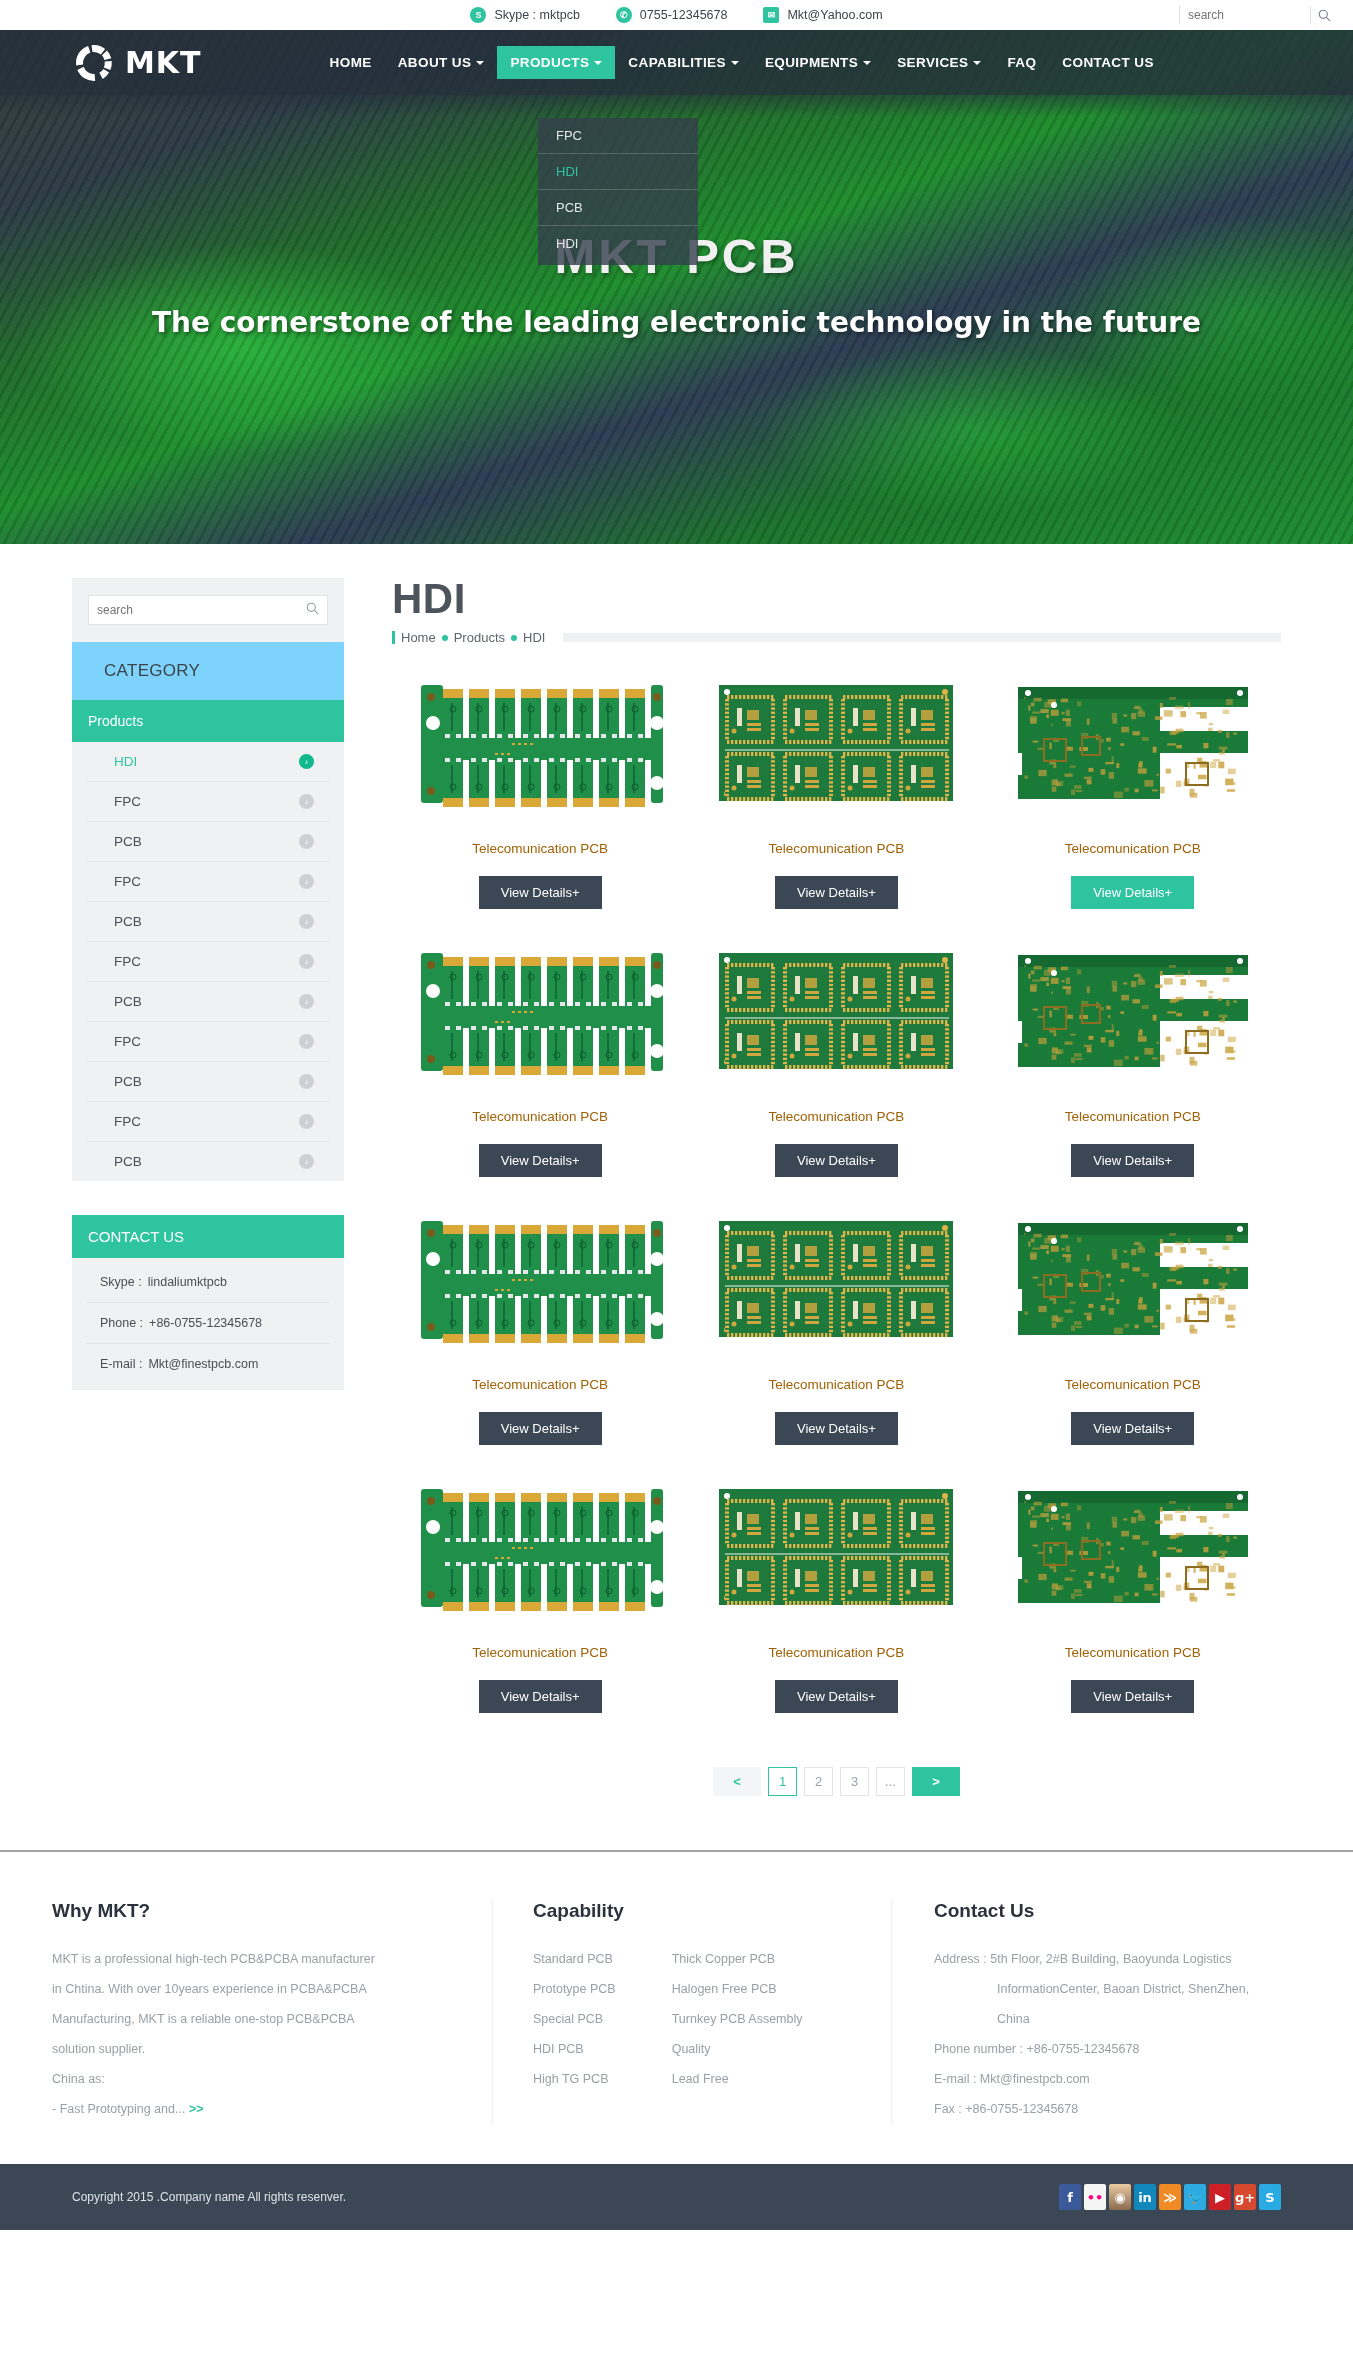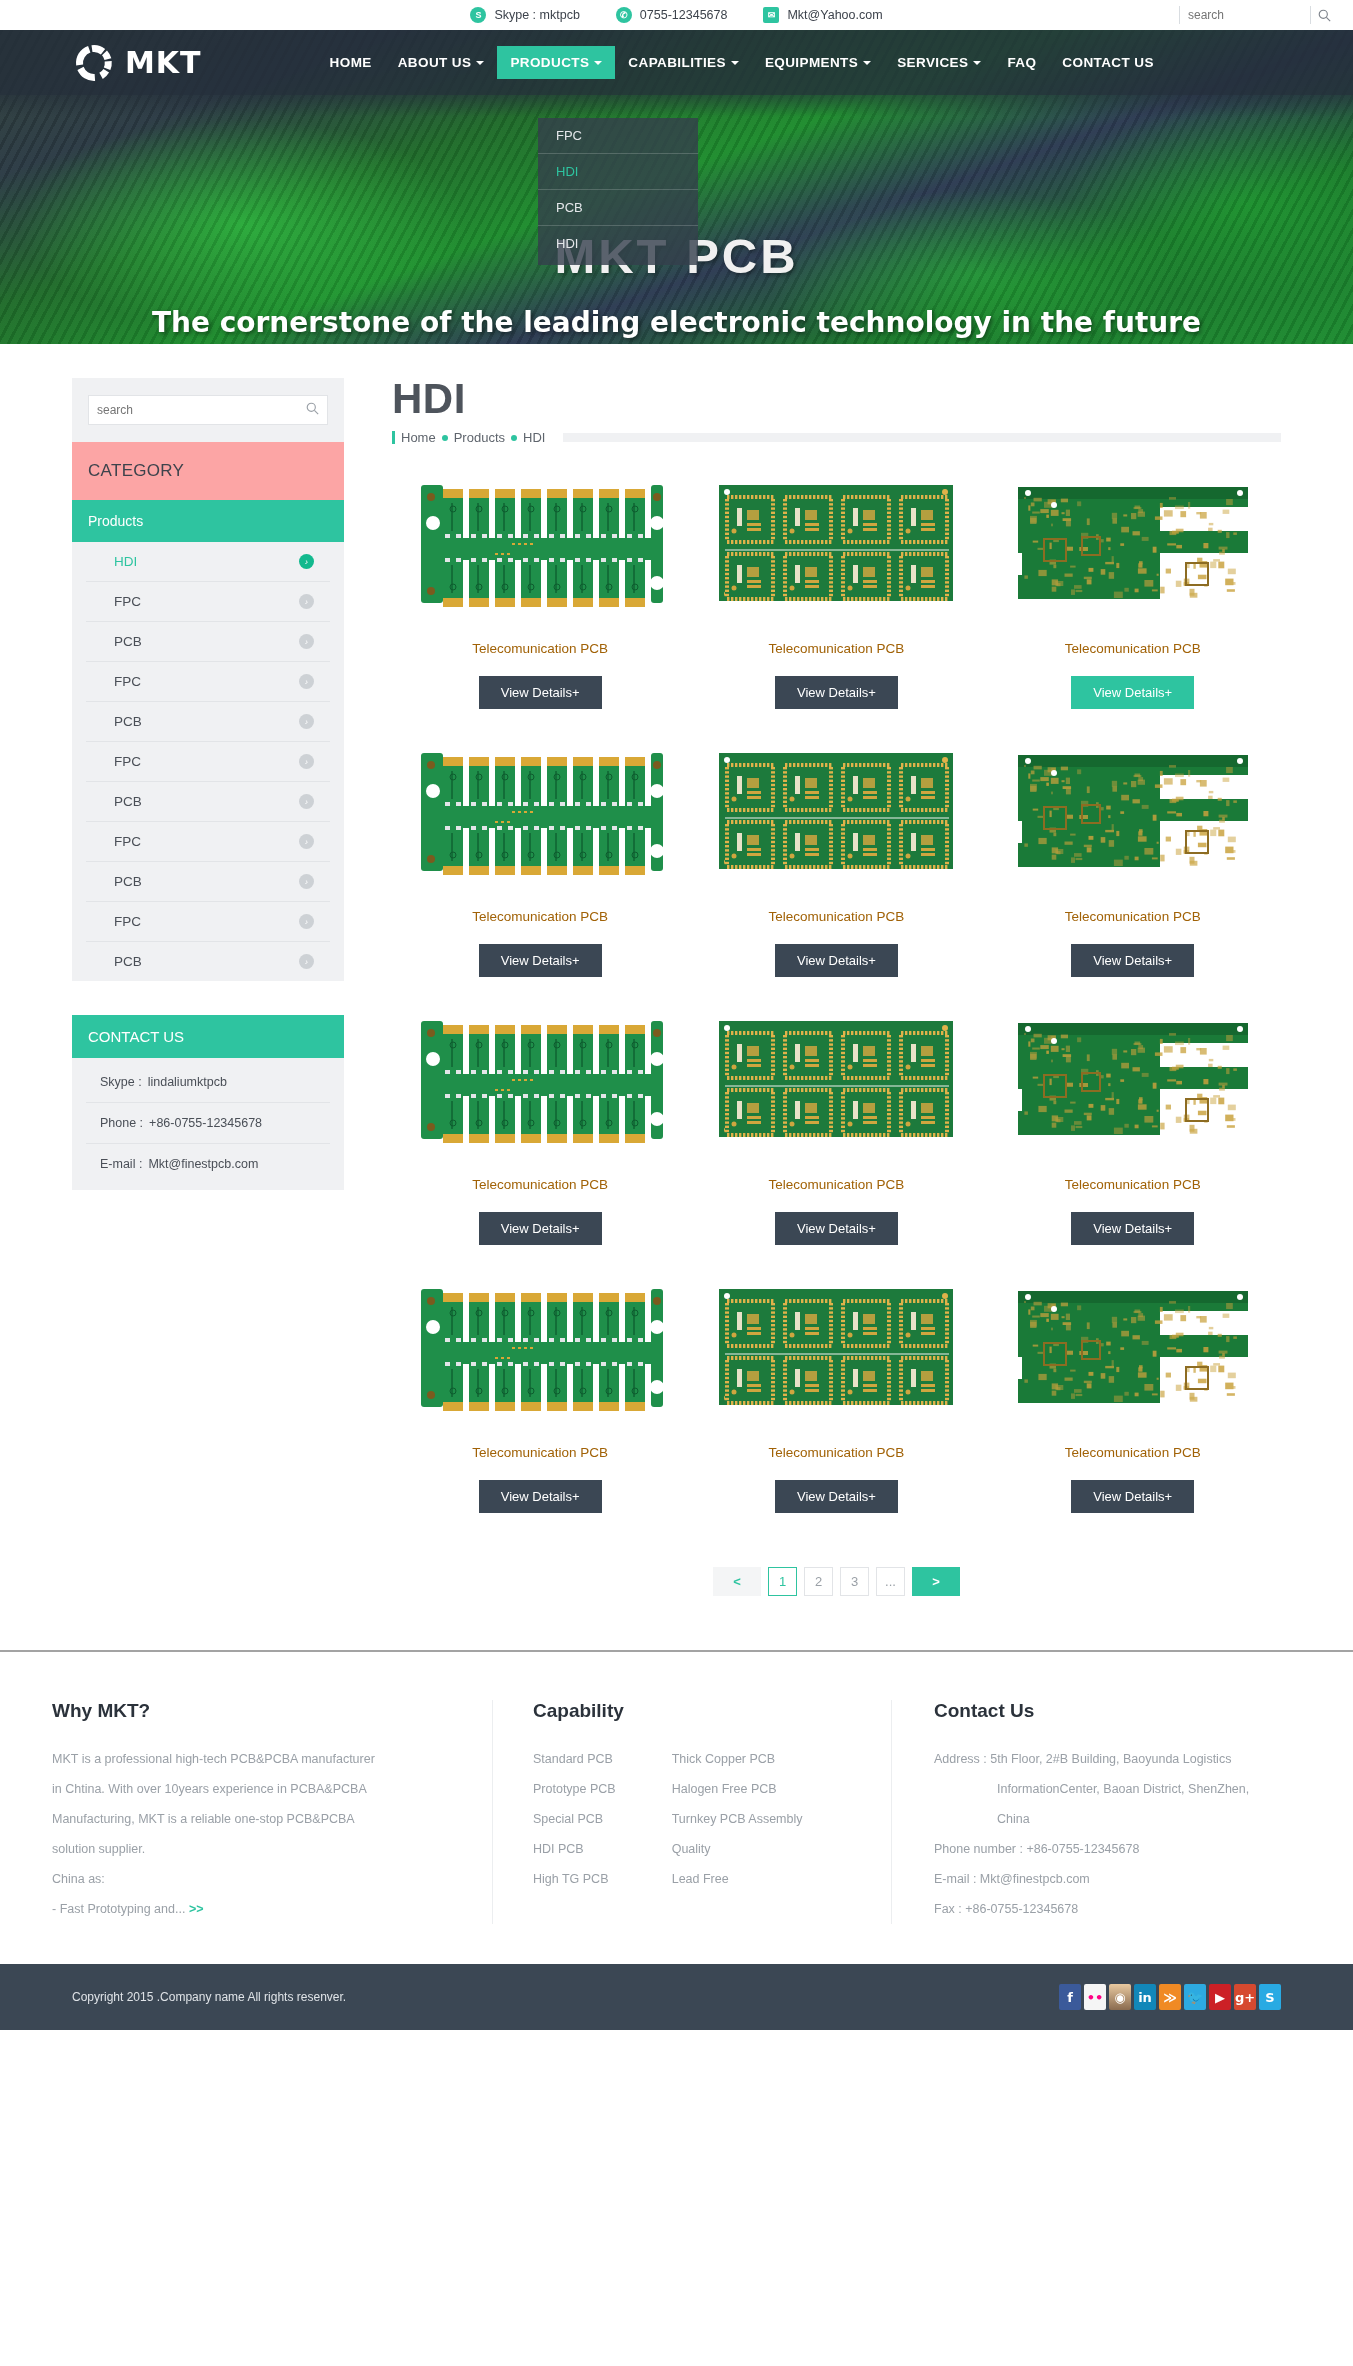--- a/index.html
+++ b/index.html
@@ -11,21 +11,21 @@
   .topbar-inner{display:flex;align-items:center;gap:36px;}
   .tb-item{display:flex;align-items:center;gap:8px;font-size:12.5px;color:#3d434c;white-space:nowrap;}
   .tb-ico{width:16px;height:16px;border-radius:50%;background:#2ec4a0;display:flex;align-items:center;justify-content:center;color:#fff;font-size:9px;font-weight:bold;line-height:1;}
   .tb-ico.sq{border-radius:2px;}
   .tb-search{position:absolute;right:16px;top:4px;display:flex;align-items:center;height:22px;}
   .tb-search .divider{width:1px;height:18px;background:#d9dde1;}
   .tb-search input{border:none;outline:none;width:130px;height:20px;padding:0 8px;font-size:12px;color:#b9bec4;font-family:"Liberation Sans",sans-serif;background:#fff;}
   .tb-search .sbtn{width:26px;height:20px;display:flex;align-items:center;justify-content:center;color:#7d838b;font-size:13px;cursor:pointer;background:#fff;border:none;}
 
   
-  .hero{position:relative;height:314px;overflow:hidden;}
+  .hero{position:relative;height:514px;overflow:hidden;}
   .hero-bg{position:absolute;inset:0;
      background:
        radial-gradient(ellipse 320px 150px at 18% 62%, rgba(50,220,70,.55), transparent 70%),
        radial-gradient(ellipse 300px 120px at 72% 78%, rgba(40,200,60,.45), transparent 70%),
        radial-gradient(ellipse 260px 140px at 92% 55%, rgba(30,180,50,.45), transparent 70%),
        linear-gradient(160deg,#2f4038 0%,#2b3a44 18%,#1f6b2a 34%,#1d8c2d 48%,#2c3a52 62%,#19742a 78%,#1c8c30 100%);
   }
   .hero-bg:after{content:"";position:absolute;inset:0;
      background:repeating-linear-gradient(118deg, rgba(0,0,0,.20) 0 3px, rgba(255,255,255,.05) 3px 9px);
      opacity:.5;}
@@ -52,21 +52,21 @@
   .hero-sub{margin-top:22px;font-size:28px;font-weight:bold;color:#fff;text-shadow:2px 2px 4px rgba(0,0,0,.45);font-family:"DejaVu Sans",sans-serif;}
 
   
   .page{display:flex;padding:34px 72px 0 72px;gap:0;}
   .sidebar{width:272px;flex:0 0 272px;}
   .side-search{background:#f0f1f3;padding:17px 16px;}
   .side-search .box{background:#fff;border:1px solid #e2e4e7;height:30px;display:flex;align-items:center;padding:0 8px;}
   .side-search input{border:none;outline:none;flex:1;font-size:12px;color:#b5bac0;font-family:"Liberation Sans",sans-serif;}
   .side-search .ico{color:#9aa0a7;font-size:13px;}
 
-  .cat-head{background:#fca5a5;padding:19px 16px;font-size:17px;color:#3d434c;letter-spacing:.3px;}
+  .cat-head{background:#7dd3fc;padding:19px 32px;font-size:17px;color:#3d434c;letter-spacing:.3px;}
   .cat-top{background:#2ec4a0;color:#fff;padding:13px 16px;font-size:14px;}
   .cat-list{background:#f0f1f3;}
   .cat-item{display:flex;align-items:center;justify-content:space-between;padding:12px 16px 12px 28px;margin:0 14px;border-bottom:1px solid #e2e4e7;font-size:13.5px;color:#4a4f57;cursor:pointer;}
   .cat-item:last-child{border-bottom:none;}
   .cat-item.on{color:#2ec4a0;}
   .arrow{width:15px;height:15px;border-radius:50%;background:#cdd1d5;color:#fff;font-size:9px;display:flex;align-items:center;justify-content:center;}
   .cat-item.on .arrow{background:#13b98e;}
 
   .side-contact{margin-top:34px;}
   .sc-head{background:#2ec4a0;color:#fff;padding:13px 16px;font-size:15px;}

